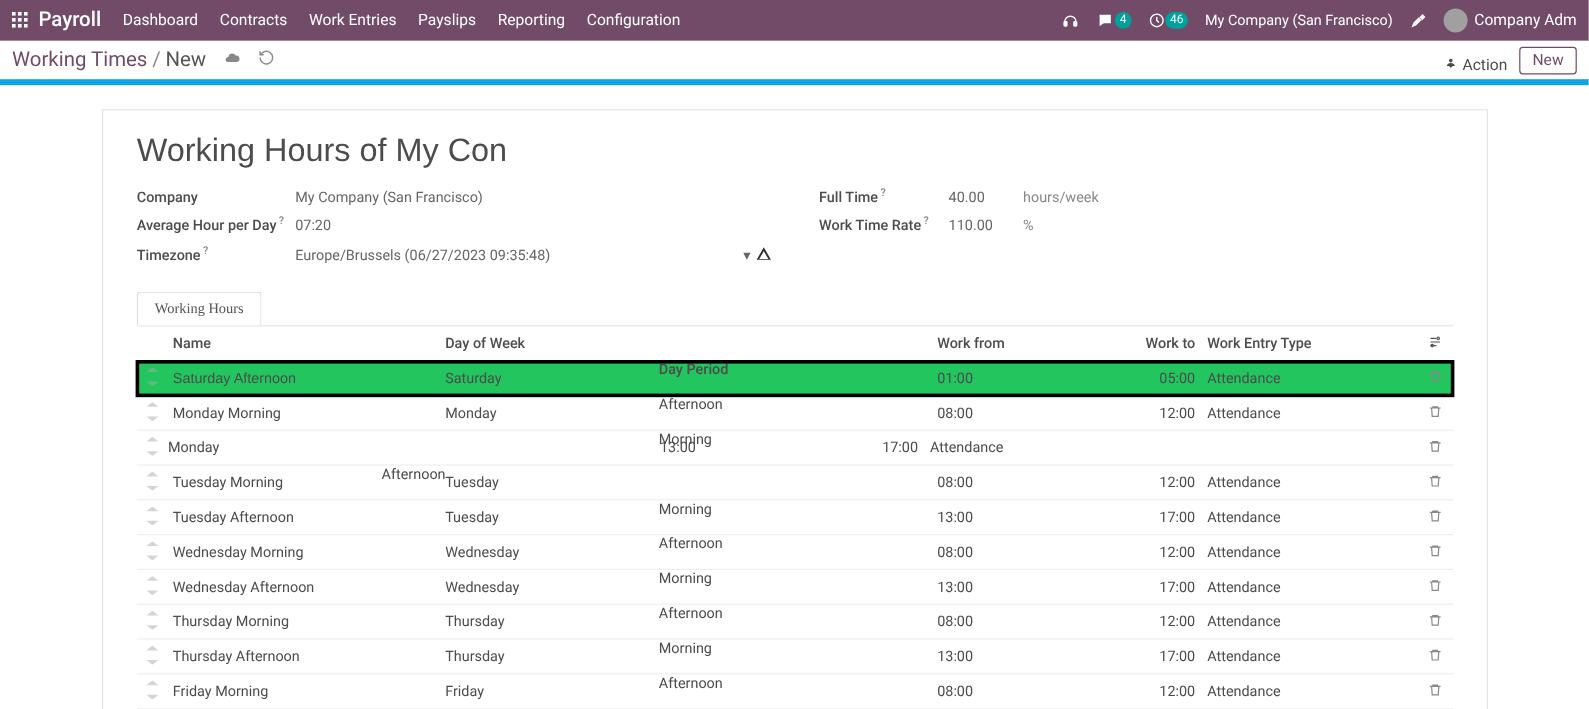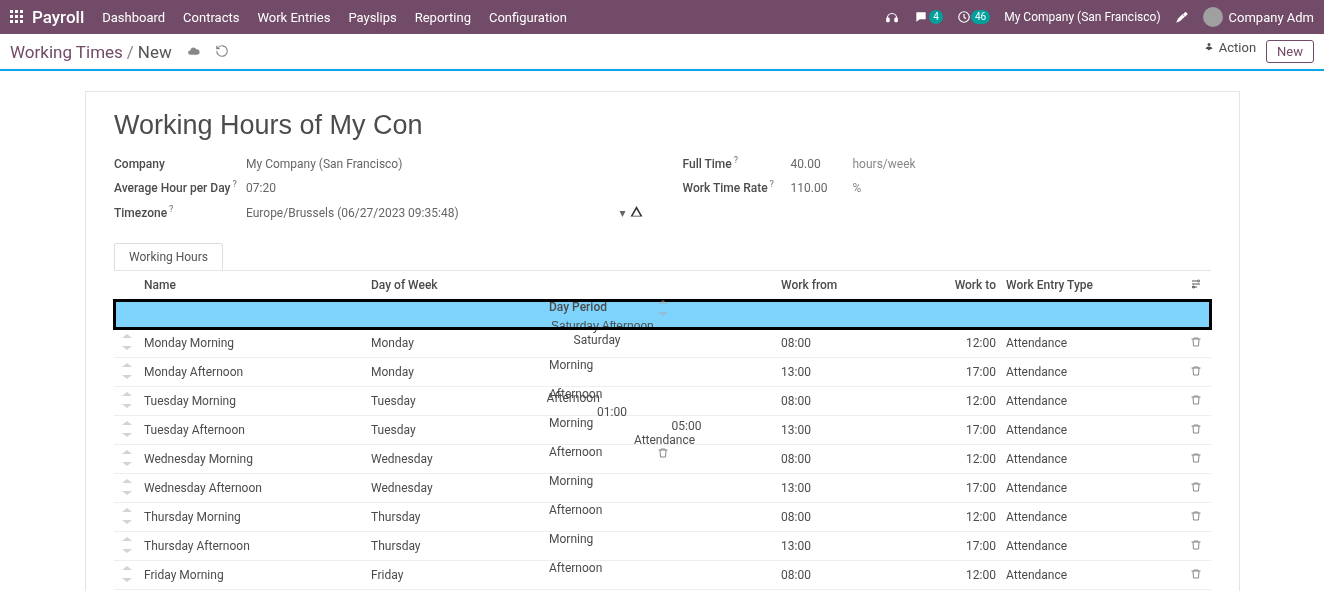--- a/index.html
+++ b/index.html
@@ -14,27 +14,27 @@
     .nav-link { cursor:pointer; color:#fff; }
     .spacer { flex:1; }
     .top-icons { display:flex; align-items:center; gap:14px; }
     .top-icon { display:flex; align-items:center; position:relative; cursor:pointer; }
     .badge { background:#00a09d; color:#fff; font-size:10px; padding:0 4px; border-radius:8px; line-height:14px; min-width:14px; text-align:center; }
     .company-name { font-size:12px; }
     .avatar { width:20px; height:20px; border-radius:50%; background:#a0a0a0; }
     .user-area { display:flex; align-items:center; gap:6px; }
 
     
-    .controlrow { height:37px; background:#fff; border-bottom:2px solid #0ea5e9; display:flex; align-items:center; padding:0 10px; color:#714b67; font-size:17px; }
+    .controlrow { height:37px; background:#fff; border-bottom:5px solid #0ea5e9; display:flex; align-items:center; padding:0 10px; color:#714b67; font-size:17px; }
     .bc-root { color:#714b67; cursor:pointer; }
     .bc-sep { margin:0 4px; color:#888; }
     .bc-current { color:#555; }
     .bc-icons { display:flex; gap:14px; margin-left:14px; color:#888; }
     .bc-icon { cursor:pointer; }
-    .control-right { margin-left:auto; display:flex; align-items:flex-start; gap:10px; }
+    .control-right { margin-left:auto; display:flex; align-items:flex-end; gap:10px; }
     .action-btn { color:#4c4c4c; font-size:13px; display:flex; align-items:center; gap:4px; cursor:pointer;}
     .new-btn { border:1px solid #714b67; color:#714b67; padding:3px 10px; font-size:13px; border-radius:3px; cursor:pointer; }
 
     
     .content { padding:20px 0 0 0; }
     .sheet { margin:0 auto; width:1155px; border:1px solid #e5e5e5; border-top:1px solid #e5e5e5; background:#fff; padding:18px 28px 0 28px; }
     .sheet-left-margin { margin-left:85px; }
     .record-title { font-size:27px; font-weight:400; color:#4c4c4c; margin-bottom:16px; border:none; outline:none; width:310px; }
 
     .fields-row { display:flex; gap:40px; margin-bottom:12px; }
@@ -46,27 +46,27 @@
     .tz-row { display:flex; align-items:center; }
     .tz-icons { display:flex; gap:4px; margin-left:auto; color:#666; align-items:center;}
     .fulltime-row { display:flex; align-items:flex-end; }
     .fulltime-val { width:48px; text-align:left; }
     .fulltime-unit { color:#888; margin-left:6px;}
     .right-col .field-label { width:108px; }
     .right-col .field-value { width:56px; text-align:left;}
 
     
     .tabs { margin-top:10px; }
-    .tab { display:inline-block; border:1px solid #ddd; border-bottom:none; padding:6px 14px; font-size:12px; color:#555; background:#fff; border-radius:3px 3px 0 0;}
+    .tab { display:inline-block; border:1px solid #ddd; border-bottom:none; padding:6px 14px; font-size:12px; color:#555; background:#fff; border-radius:3px 3px 0 0;font-family:Liberation Serif, serif;}
     
     
     .grid { border-top:1px solid #e5e5e5;}
     .grid-row { display:flex; align-items:center; height:29px; border-bottom:1px solid #eee; font-size:12px; }
     .grid-row.header { color:#4c4c4c; font-weight:500; }
-    .grid-row.highlight { outline:3px solid #000; outline-offset:-2px; background:#7dd3fc;flex-direction:column; }
+    .grid-row.highlight { outline:3px solid #000; outline-offset:-2px; background:#22c55e; }
     .col-handle { width:26px; text-align:center; color:#aaa; cursor:grab;}
     .col-name { width:231px; padding-left:4px;}
     .col-day { width:178px;}
     .col-period { width:232px;margin-top:44px;}
     .col-from { width:131px; text-align:left; padding-right:10px;}
     .col-to { width:90px; text-align:right; padding-right:6px;}
     .col-type { flex:1; padding-left:4px;}
     .col-opt { width:30px; text-align:center; color:#666; cursor:pointer;}
     .col-del { width:30px; text-align:center; color:#888; cursor:pointer;}
     .name-input { border:none; outline:none; font-size:12px; color:#4c4c4c; background:transparent; width:100%; }
@@ -250,21 +250,20 @@
             <div class="col-to">12:00</div>
             <div class="col-type">Attendance</div>
             <div class="col-opt col-del"><svg width="12" height="12" viewBox="0 0 24 24" fill="none" stroke="#888" stroke-width="2">
                 <path d="M3 6h18M8 6V4h8v2M6 6l1 14h10l1-14"></path>
               </svg></div>
           </div>
           <div class="grid-row">
             <div class="col-handle"><svg class="handle-svg" viewBox="0 0 10 16" fill="#aaa">
                 <path d="M0 4l5-4 5 4H0zM0 12h10l-5 4-5-4z"></path>
               </svg></div>
-            <div class="col-name"><span>Monday Afternoon</span></div>
             <div class="col-day">Monday</div>
             <div class="col-period">Afternoon</div>
             <div class="col-from">13:00</div>
             <div class="col-to">17:00</div>
             <div class="col-type">Attendance</div>
             <div class="col-opt col-del"><svg width="12" height="12" viewBox="0 0 24 24" fill="none" stroke="#888" stroke-width="2">
                 <path d="M3 6h18M8 6V4h8v2M6 6l1 14h10l1-14"></path>
               </svg></div>
           </div>
           <div class="grid-row">

